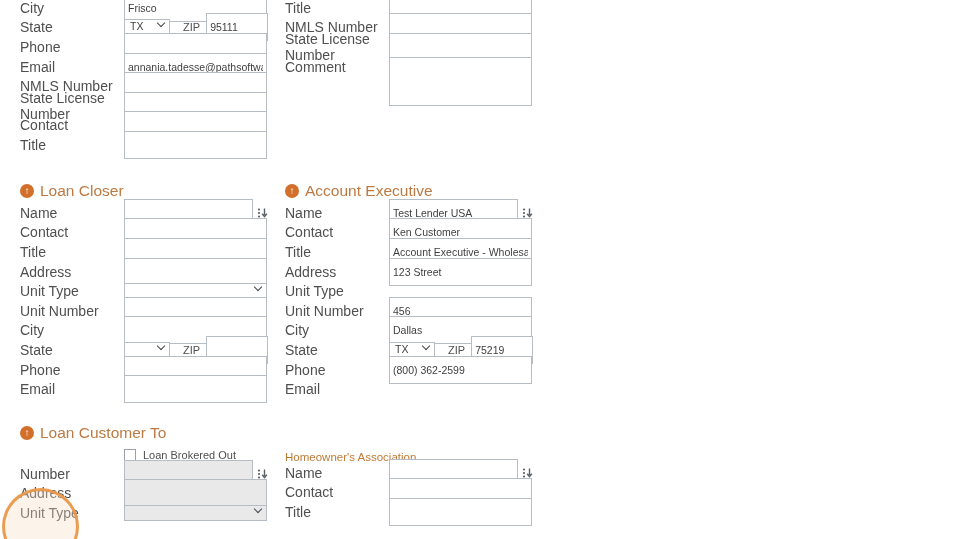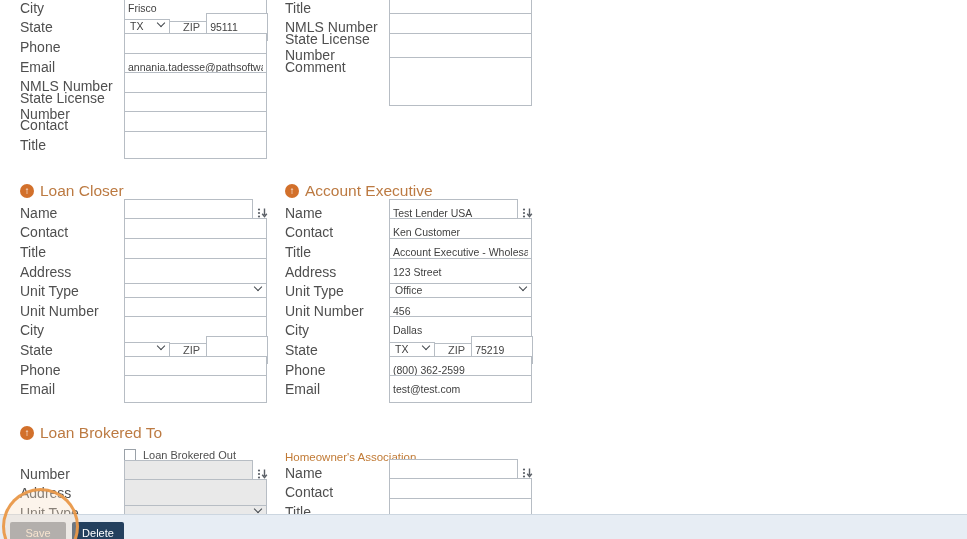--- a/index.html
+++ b/index.html
@@ -200,24 +200,20 @@
     <div class="row">
       <span class="lbl">Title</span>
       <input class="inp" value="Account Executive - Wholesale" style="">
     </div>
     <div class="row">
       <span class="lbl">Address</span>
       <input class="inp" value="123 Street" style="">
     </div>
     <div class="row">
       <span class="lbl">Unit Type</span>
-      <div class="sel">
-        <span>Office</span>
-        <span class="chev"></span>
-      </div>
     </div>
     <div class="row">
       <span class="lbl">Unit Number</span>
       <input class="inp" value="456" style="">
     </div>
     <div class="row">
       <span class="lbl">City</span>
       <input class="inp" value="Dallas" style="">
     </div>
     <div class="row">
@@ -228,28 +224,27 @@
       </div>
       <span class="ziplbl">ZIP</span>
       <input class="inp zip" value="75219" style="">
     </div>
     <div class="row">
       <span class="lbl">Phone</span>
       <input class="inp" value="(800) 362-2599" style="">
     </div>
     <div class="row">
       <span class="lbl">Email</span>
-      <input class="inp" value="test@test.com" style="">
     </div>
   </div>
 
   <div class="col lbt">
     <div class="sec-h">
       <span class="sec-ico">↑</span>
-      <span>Loan Brokered To</span>
+      <span>Loan Customer To</span>
     </div>
     <div class="cbrow">
       <span class="cb"></span>
       <span class="cbl">Loan Brokered Out</span>
     </div>
     <div class="row">
       <span class="lbl">Number</span>
       <input class="inp short dis" disabled="" value="" style="">
       <span class="lookup">
         <svg width="11" height="12" viewBox="0 0 11 12">
@@ -292,20 +287,16 @@
     <div class="row">
       <span class="lbl">Contact</span>
       <input class="inp" value="" style="">
     </div>
     <div class="row">
       <span class="lbl">Title</span>
       <input class="inp" value="" style="">
     </div>
   </div>
 
-  <div class="footer">
-    <button class="btn save">Save</button>
-    <button class="btn delete">Delete</button>
-  </div>
 
   <div class="halo"></div>
 
 </div>
 
 </body></html>

